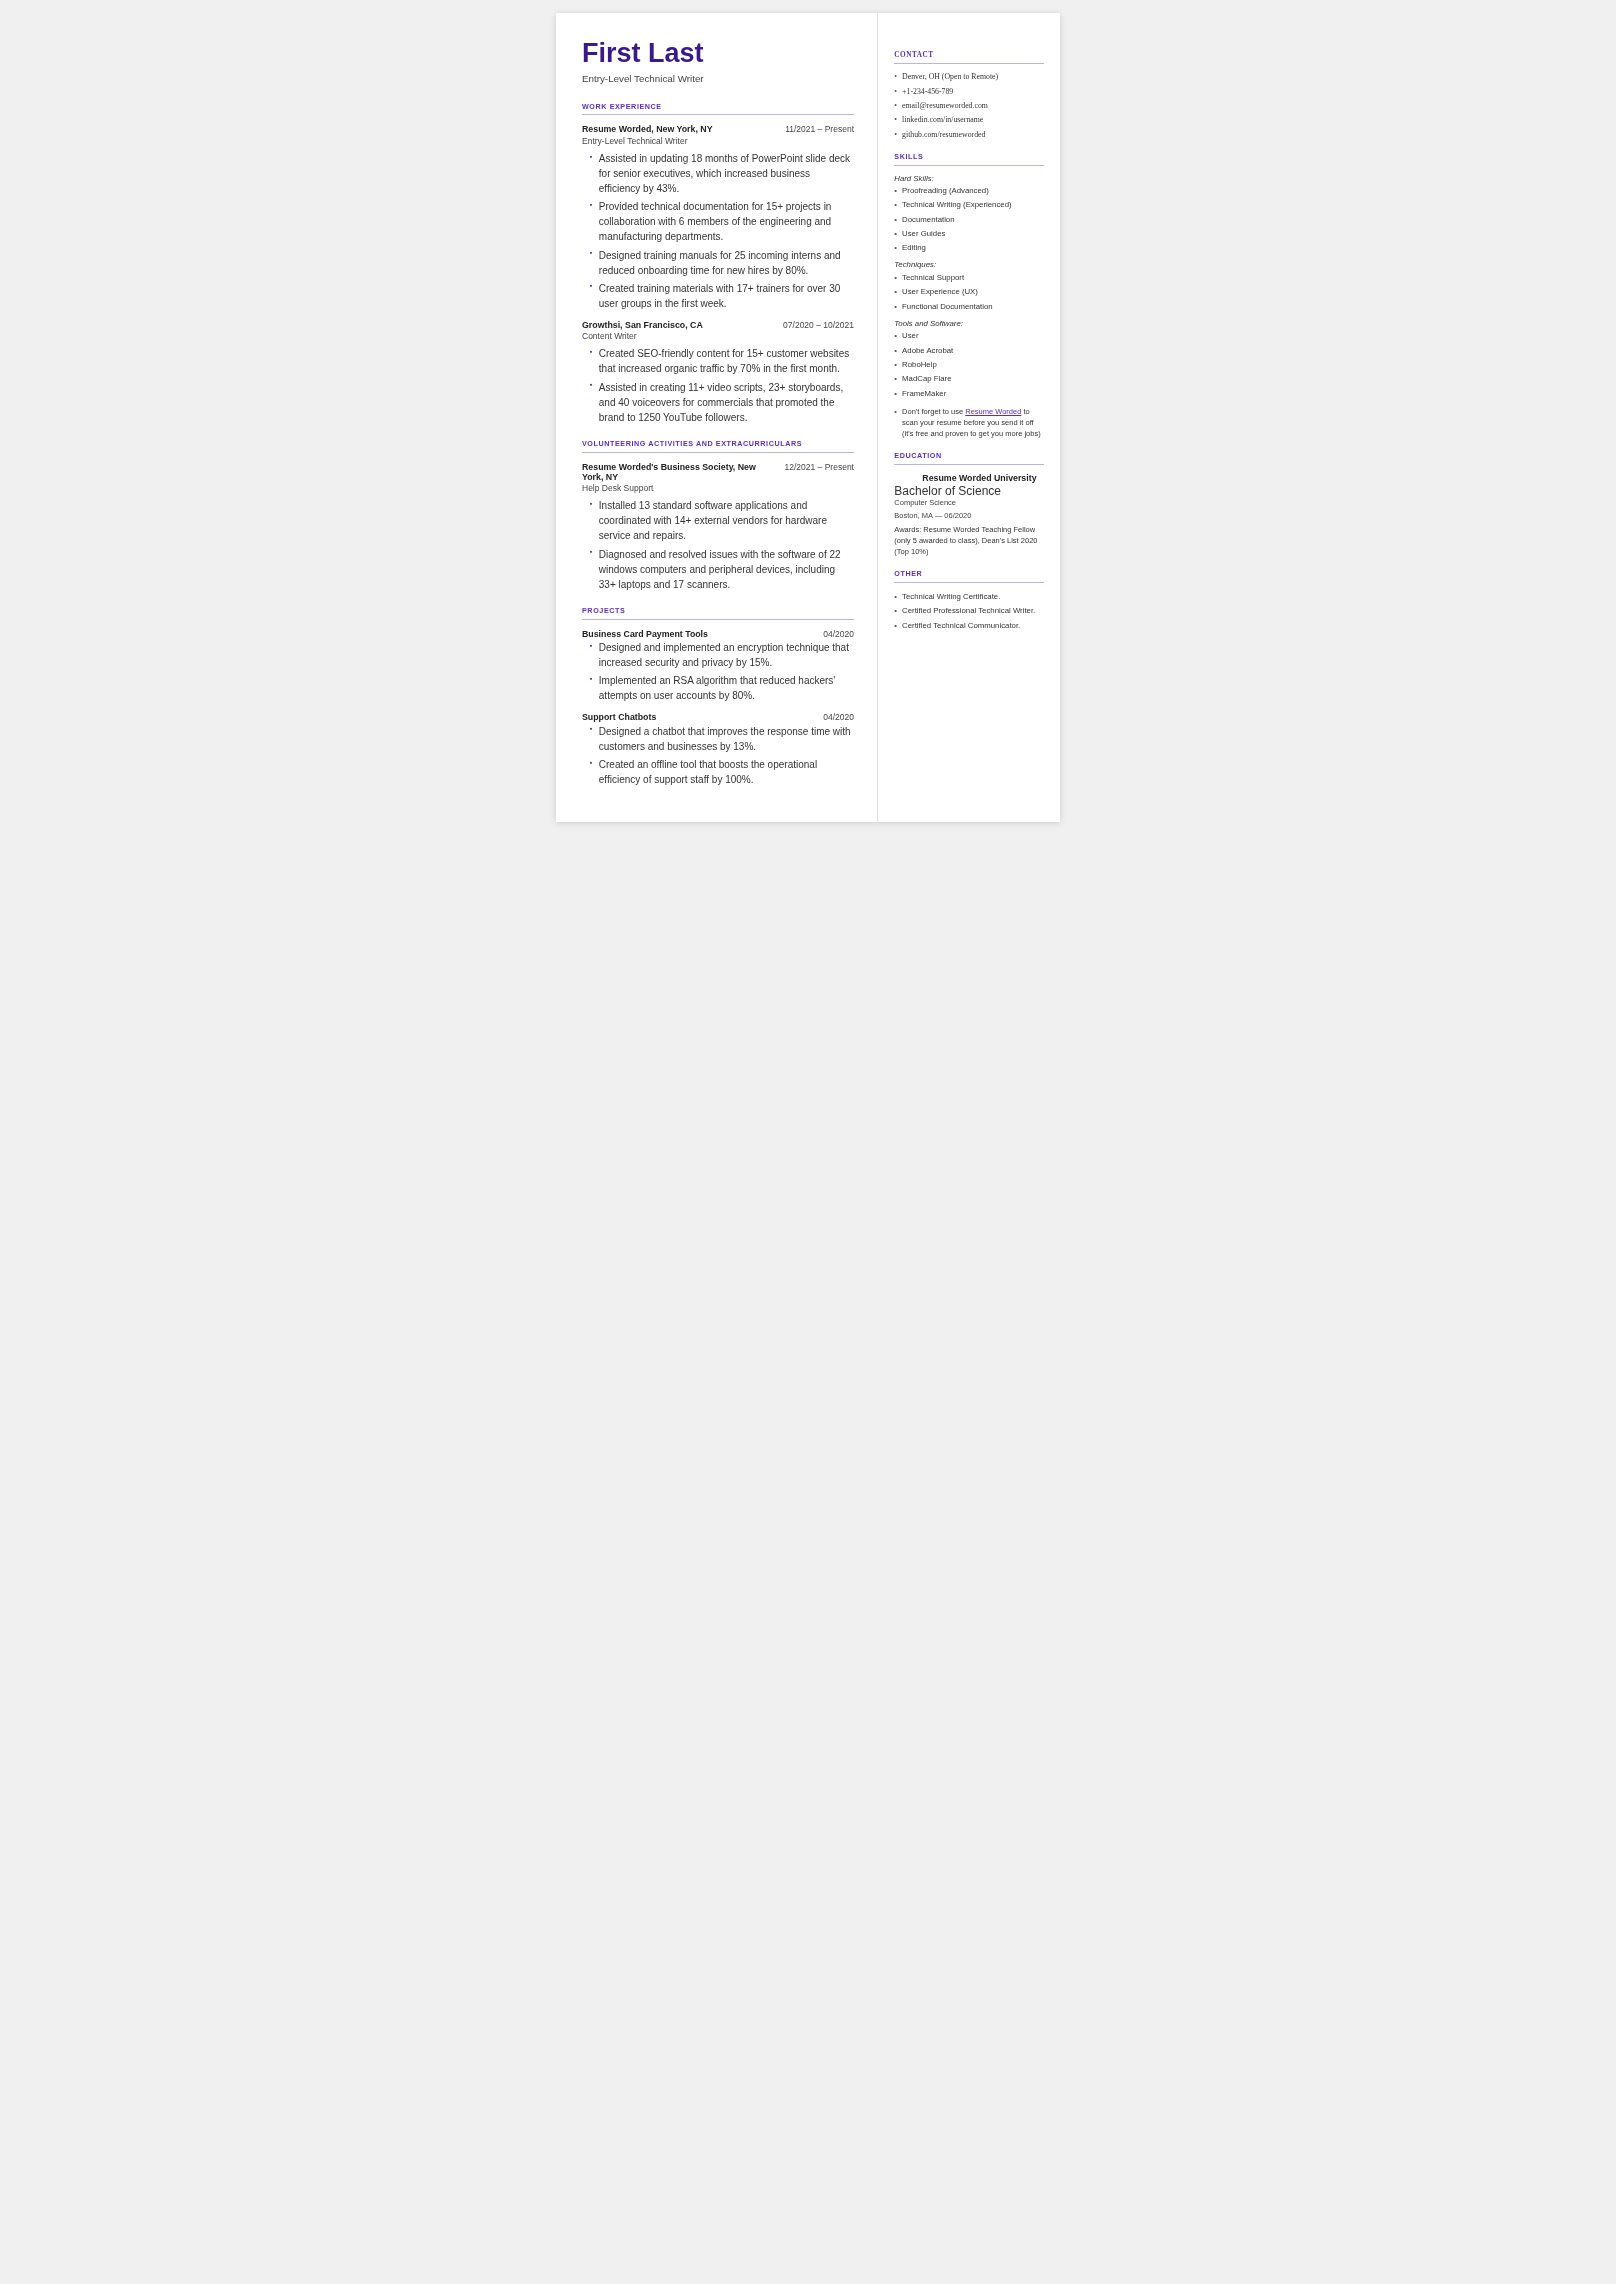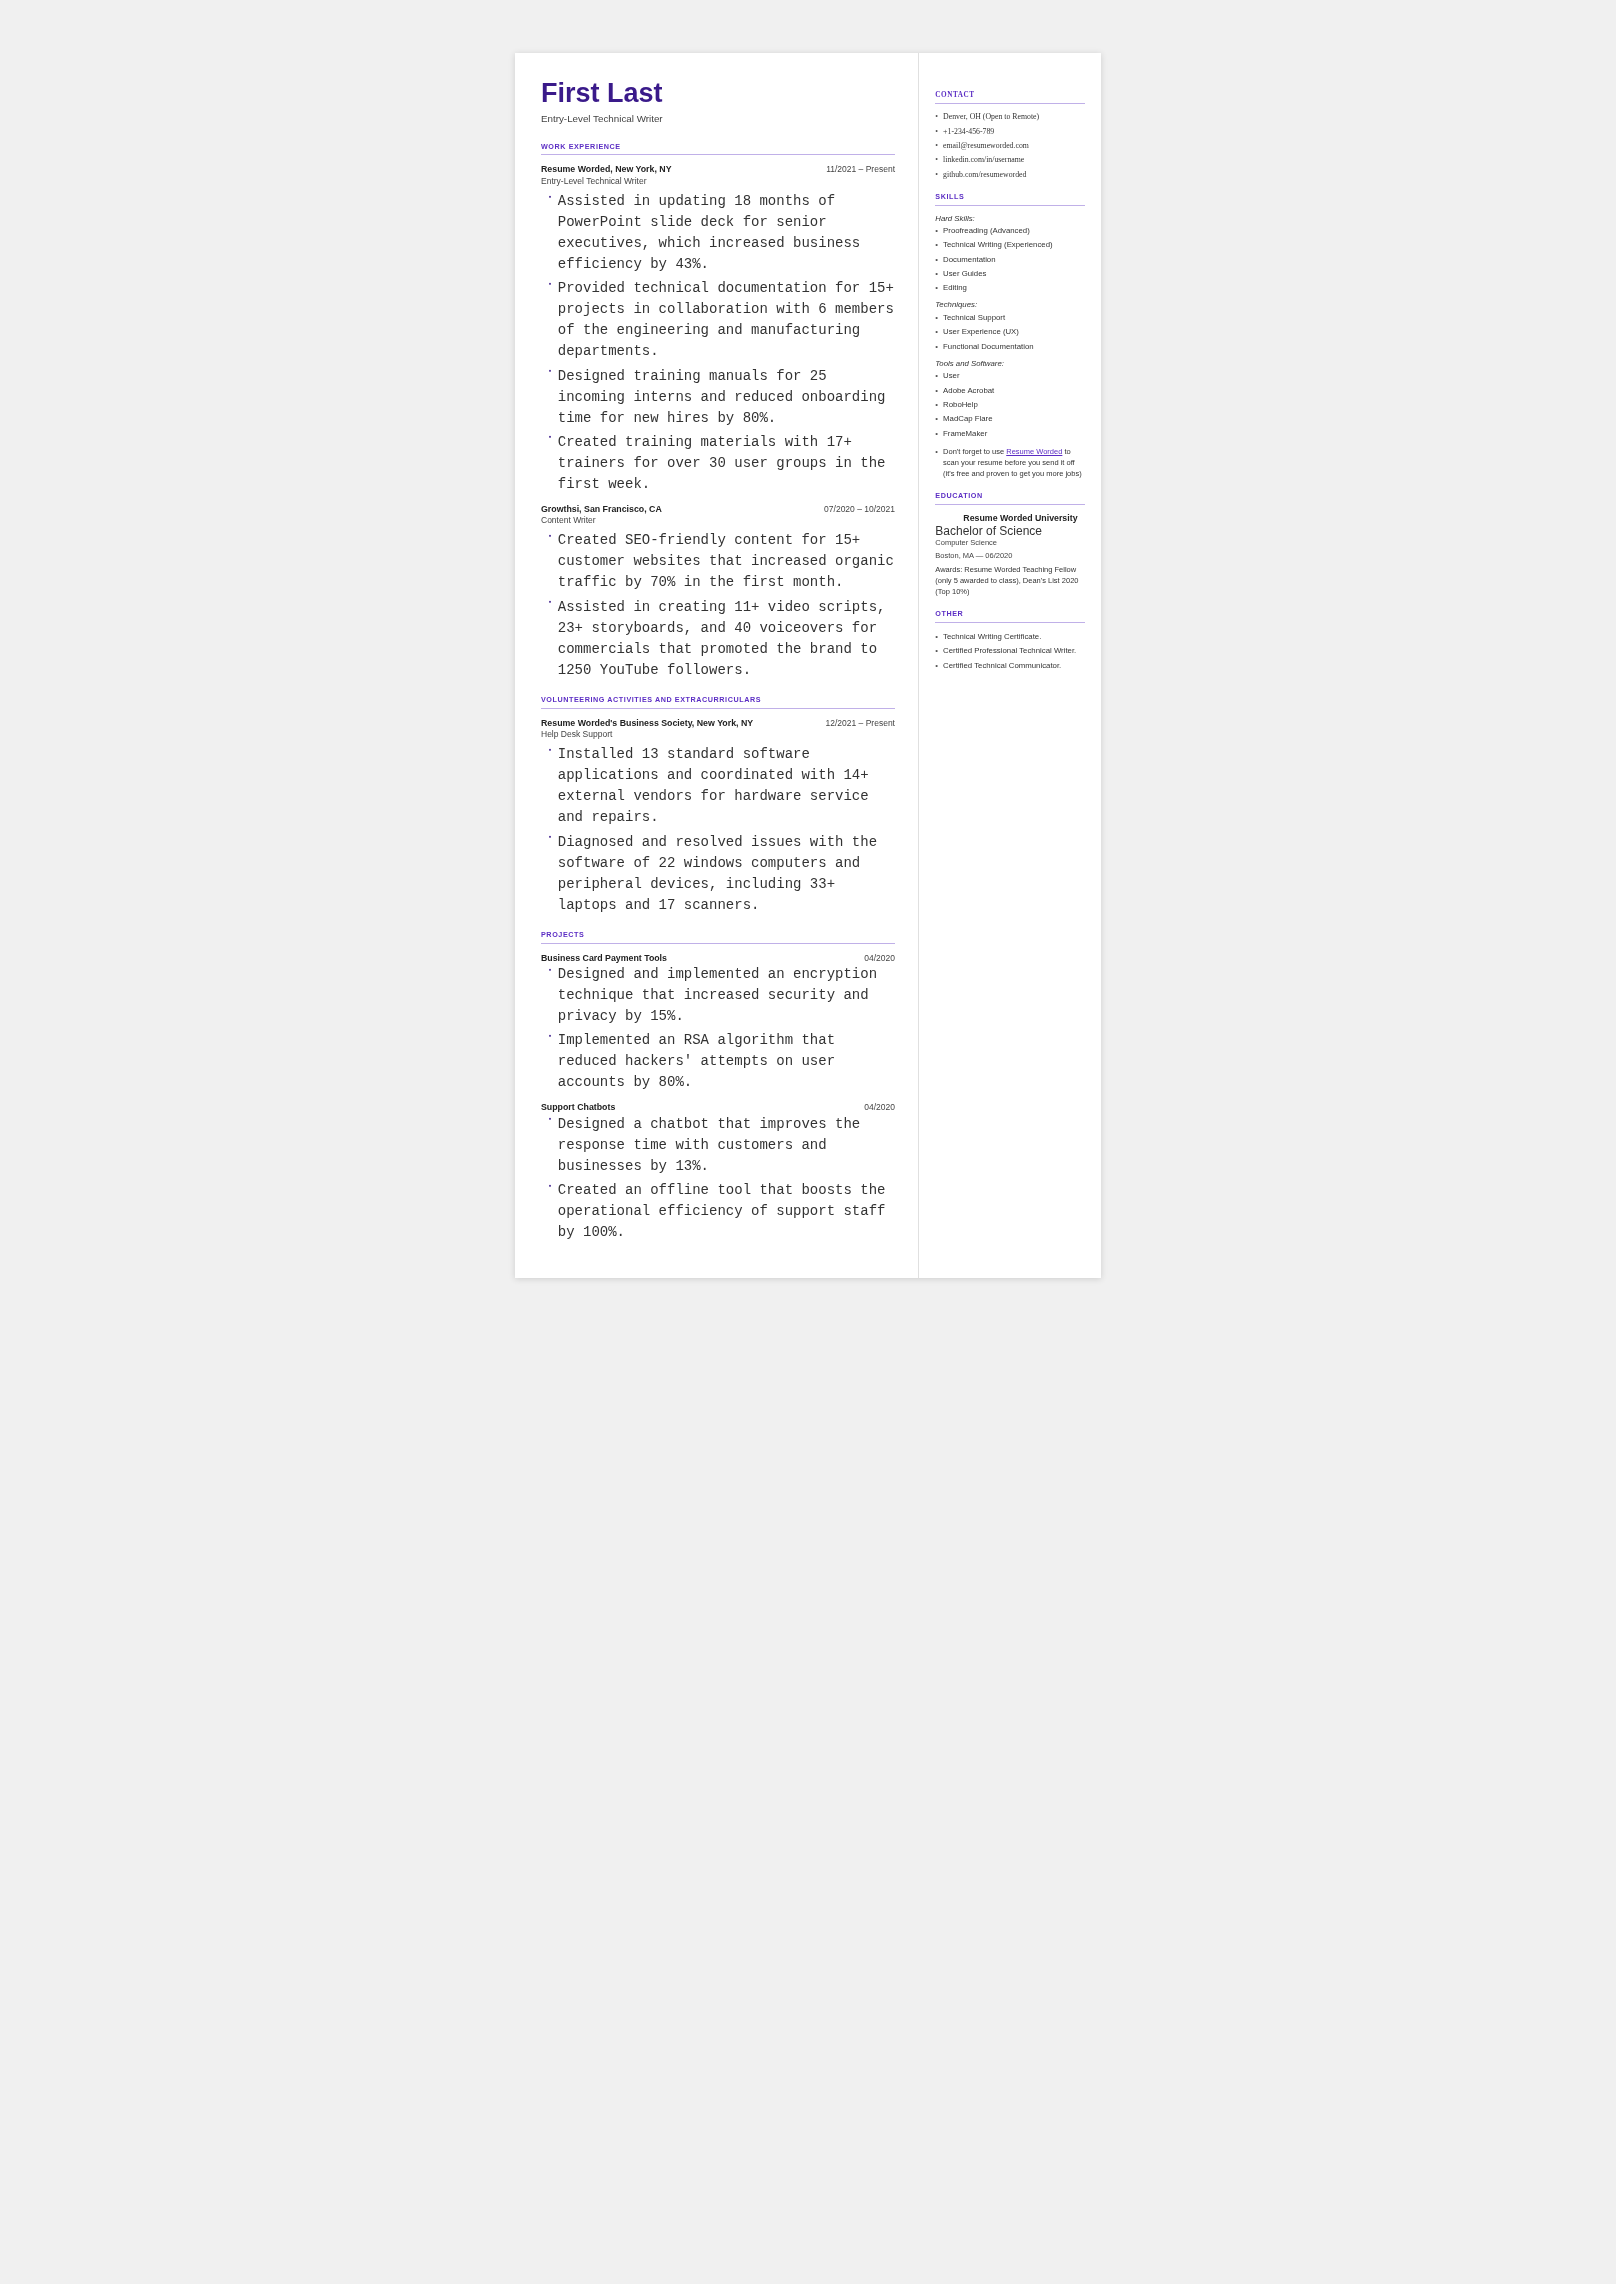--- a/index.html
+++ b/index.html
@@ -5,26 +5,25 @@
     * { margin: 0; padding: 0; box-sizing: border-box; }
     body {
       font-family: Arial, sans-serif;
       background: #f0f0f0;
       display: flex;
       justify-content: center;
       align-items: flex-start;
       padding: 13px;
     }
     .resume {
-      width: 586px;
+      width: 504px;
       background: #fff;
       display: flex;
       min-height: 781px;
       box-shadow: 0 1.3px 6.5px rgba(0,0,0,0.15);
-      margin-top: 40px;
     }
     
     .left-col {
       flex: 1;
       padding: 26px 23px 26px 26px;
       border-right: 0.7px solid #e0e0e0;
     }
     .name {
       font-size: 27px;
       font-weight: 900;
@@ -72,27 +71,26 @@
       font-size: 8.5px;
       color: #444;
       margin-bottom: 5.2px;
     }
     .bullet-list {
       list-style: none;
       padding-left: 7.8px;
       margin-bottom: 9px;
     }
     .bullet-list li {
-      font-size: 14px;
+      font-size: 10px;
       color: #333;
       margin-bottom: 3.3px;
       padding-left: 9px;
       position: relative;
       line-height: 1.5;
-      font-family: Liberation Mono, monospace;
     }
     .bullet-list li::before {
       content: "●";
       position: absolute;
       left: 0;
       color: #3a1a8a;
       font-size: 4.6px;
       top: 2.6px;
     }
     .job-block {

